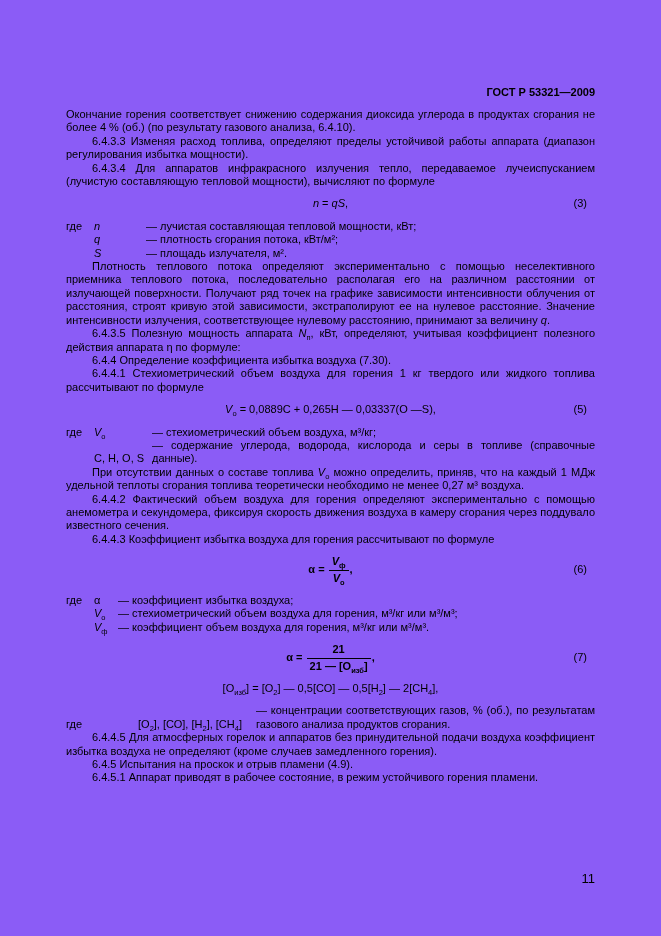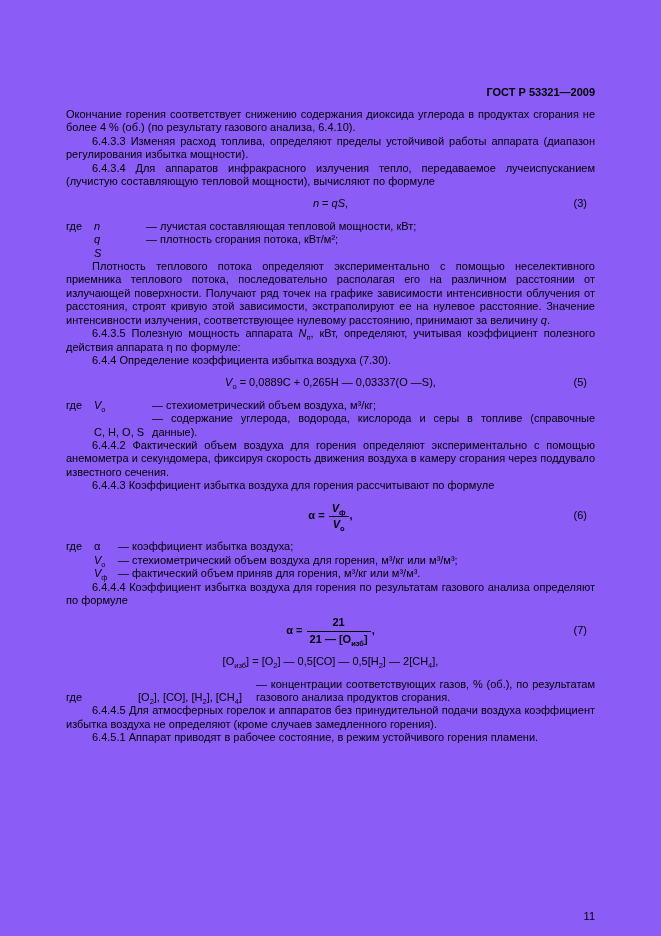--- a/index.html
+++ b/index.html
@@ -63,22 +63,22 @@
   .def-lead { flex: 0 0 28px; }
   .def-term { flex: 0 0 auto; }
   .def-desc { flex: 1 1 auto; text-align: justify; }
   .g1 .def-term { width: 52px; }
   .g2 .def-term { width: 58px; }
   .g3 .def-term { width: 24px; }
   .g4 .def-term { width: 118px; padding-left: 44px; }
 
   .page-number {
     position: absolute;
-    top: 910px; right: 66px;
-    font-size: 11px;
+    top: 871px; right: 66px;
+    font-size: 13px;
   }
 </style>
 </head>
 <body>
 
 <div class="page">
 
   <div class="doc-number">ГОСТ Р 53321—2009</div>
 
   <div class="content">
@@ -99,47 +99,50 @@
         <span class="def-desc">— лучистая составляющая тепловой мощности, кВт;</span>
       </div>
       <div class="def-row">
         <span class="def-lead"></span>
         <span class="def-term"><i>q</i></span>
         <span class="def-desc">— плотность сгорания потока, кВт/м²;</span>
       </div>
       <div class="def-row">
         <span class="def-lead"></span>
         <span class="def-term"><i>S</i></span>
+        <span class="def-desc">— площадь излучателя, м².</span>
       </div>
     </div>
 
     <p class="indent">Плотность теплового потока определяют экспериментально с помощью неселективного приемника теплового потока, последовательно располагая его на различном расстоянии от излучающей поверхности. Получают ряд точек на графике зависимости интенсивности облучения от расстояния, строят кривую этой зависимости, экстраполируют ее на нулевое расстояние. Значение интенсивности излучения, соответствующее нулевому расстоянию, принимают за величину <i>q</i>.</p>
     <p class="indent">6.4.3.5 Полезную мощность аппарата <i>N</i><sub>п</sub>, кВт, определяют, учитывая коэффициент полезного действия аппарата η по формуле:</p>
 
 
     <p class="indent">6.4.4 Определение коэффициента избытка воздуха (7.30).</p>
+    <p class="indent">6.4.4.1 Стехиометрический объем воздуха для горения 1 кг твердого или жидкого топлива рассчитывают по формуле</p>
 
     <div class="formula-row">
       <span><i>V</i><sub>о</sub> = 0,0889С + 0,265Н — 0,03337(О —S),</span>
       <span class="formula-number">(5)</span>
     </div>
 
     <div class="def-group g2">
       <div class="def-row">
         <span class="def-lead">где</span>
         <span class="def-term"><i>V</i><sub>о</sub></span>
         <span class="def-desc">— стехиометрический объем воздуха, м³/кг;</span>
       </div>
       <div class="def-row">
         <span class="def-lead"></span>
         <span class="def-term">С, Н, О, S</span>
         <span class="def-desc">— содержание углерода, водорода, кислорода и серы в топливе (справочные данные).</span>
       </div>
     </div>
 
+    <p class="indent">При отсутствии данных о составе топлива <i>V</i><sub>о</sub> можно определить, приняв, что на каждый 1 МДж удельной теплоты сгорания топлива теоретически необходимо не менее 0,27 м³ воздуха.</p>
     <p class="indent">6.4.4.2 Фактический объем воздуха для горения определяют экспериментально с помощью анемометра и секундомера, фиксируя скорость движения воздуха в камеру сгорания через поддувало известного сечения.</p>
     <p class="indent">6.4.4.3 Коэффициент избытка воздуха для горения рассчитывают по формуле</p>
 
     <div class="formula-row">
       <span class="formula-bold">
         <span>α = </span><span class="frac"><span class="top"><i>V</i><sub>ф</sub></span><span class="bot"><i>V</i><sub>о</sub></span></span><span>,</span>
       </span>
       <span class="formula-number">(6)</span>
     </div>
 
@@ -150,25 +153,24 @@
         <span class="def-desc">— коэффициент избытка воздуха;</span>
       </div>
       <div class="def-row">
         <span class="def-lead"></span>
         <span class="def-term"><i>V</i><sub>о</sub></span>
         <span class="def-desc">— стехиометрический объем воздуха для горения, м³/кг или м³/м³;</span>
       </div>
       <div class="def-row">
         <span class="def-lead"></span>
         <span class="def-term"><i>V</i><sub>ф</sub></span>
-        <span class="def-desc">— фактический объем приняв для горения, м³/кг или м³/м³.</span>
+        <span class="def-desc">— коэффициент объем воздуха для горения, м³/кг или м³/м³.</span>
       </div>
     </div>
 
-    <p class="indent">6.4.4.4 Коэффициент избытка воздуха для горения по результатам газового анализа определяют по формуле</p>
 
     <div class="formula-row">
       <span class="formula-bold">
         <span>α = </span><span class="frac"><span class="top">21</span><span class="bot">21 — [О<sub>изб</sub>]</span></span><span>,</span>
       </span>
       <span class="formula-number">(7)</span>
     </div>
 
     <div class="formula-row">
       <span>[О<sub>изб</sub>] = [О<sub>2</sub>] — 0,5[СО] — 0,5[Н<sub>2</sub>] — 2[СН<sub>4</sub>],</span>
@@ -176,19 +178,20 @@
 
     <div class="def-group g4">
       <div class="def-row">
         <span class="def-lead">где</span>
         <span class="def-term">[О<sub>2</sub>], [СО], [Н<sub>2</sub>], [СН<sub>4</sub>]</span>
         <span class="def-desc">— концентрации соответствующих газов, % (об.), по результатам газового анализа продуктов сгорания.</span>
       </div>
     </div>
 
     <p class="indent">6.4.4.5 Для атмосферных горелок и аппаратов без принудительной подачи воздуха коэффициент избытка воздуха не определяют (кроме случаев замедленного горения).</p>
+    <p class="indent">6.4.5 Испытания на проскок и отрыв пламени (4.9).</p>
     <p class="indent">6.4.5.1 Аппарат приводят в рабочее состояние, в режим устойчивого горения пламени.</p>
 
   </div>
 
   <div class="page-number">11</div>
 
 </div>
 
 </body></html>

